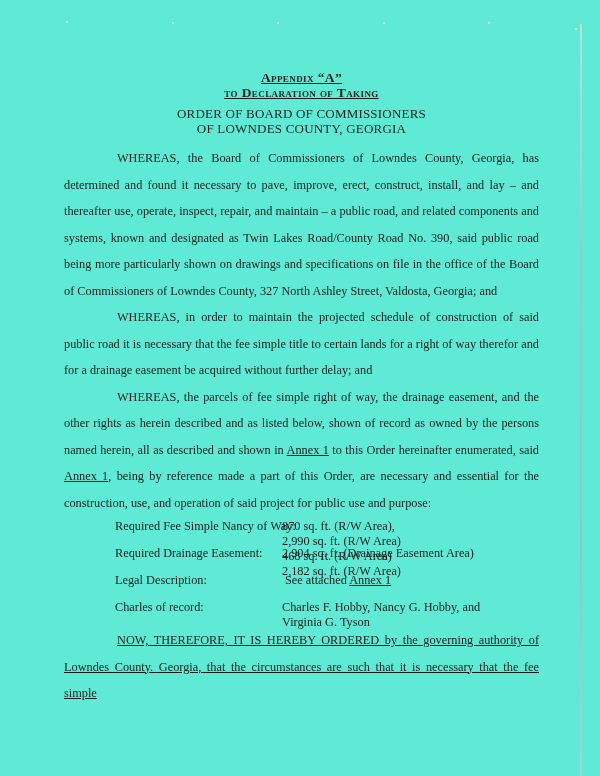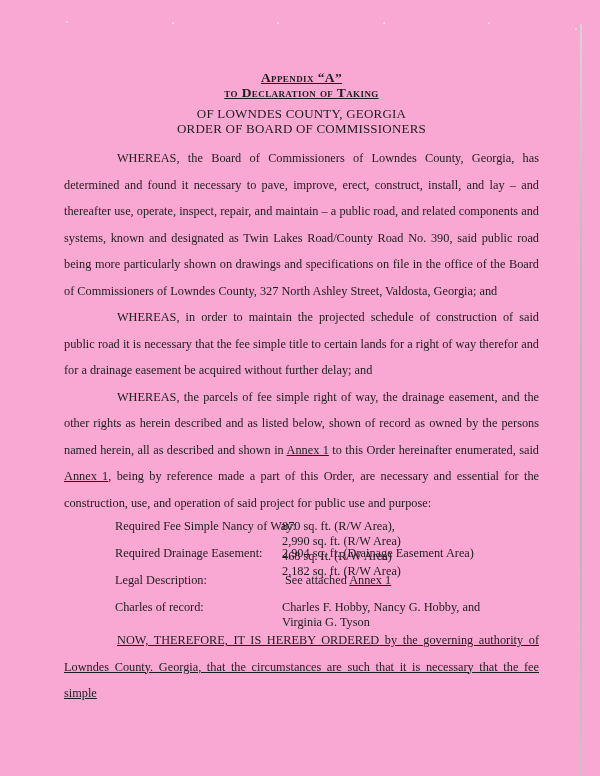--- a/index.html
+++ b/index.html
@@ -4,21 +4,21 @@
 <style>
   html, body {
     margin: 0;
     padding: 0;
     background: #ffffff;
   }
   .page {
     position: relative;
     width: 600px;
     height: 776px;
-    background: #f9a8d4;
+    background: #5eead4;
     overflow: hidden;
     font-family: "Liberation Serif", serif;
     color: #1d1d1d;
   }
   .content {
     position: absolute;
     left: 64px;
     top: 70px;
     width: 475px;
   }
@@ -114,22 +114,22 @@
   <div class="edge-line"></div>
 
   <div class="content">
 
     <div class="hdr">
       <div class="hdr-appendix">
         <span class="ul">Appendix “A”</span>
       </div>
       <div class="hdr-sub">to Declaration of Taking</div>
       <div class="hdr-order">
+        <div>ORDER OF BOARD OF COMMISSIONERS</div>
         <div>OF LOWNDES COUNTY, GEORGIA</div>
-        <div>ORDER OF BOARD OF COMMISSIONERS</div>
       </div>
     </div>
 
     <p class="para first">WHEREAS, the Board of Commissioners of Lowndes County, Georgia, has determined and found it necessary to pave, improve, erect, construct, install, and lay – and thereafter use, operate, inspect, repair, and maintain – a public road, and related components and systems, known and designated as Twin Lakes Road/County Road No. 390, said public road being more particularly shown on drawings and specifications on file in the office of the Board of Commissioners of Lowndes County, 327 North Ashley Street, Valdosta, Georgia; and</p>
 
     <p class="para">WHEREAS, in order to maintain the projected schedule of construction of said public road it is necessary that the fee simple title to certain lands for a right of way therefor and for a drainage easement be acquired without further delay; and</p>
 
     <p class="para"><span>WHEREAS, the parcels of fee simple right of way, the drainage easement, and the other rights as herein described and as listed below, shown of record as owned by the persons named herein, all as described and shown in </span><span class="ul">Annex 1</span><span> to this Order hereinafter enumerated, said </span><span class="ul">Annex 1</span><span>, being by reference made a part of this Order, are necessary and essential for the construction, use, and operation of said project for public use and purpose:</span></p>
 
     <div class="specs">

